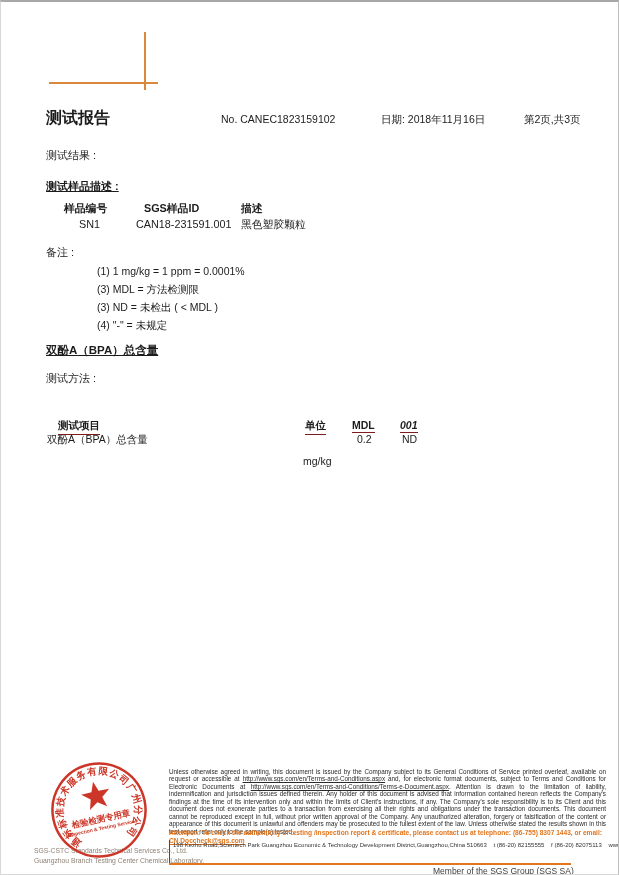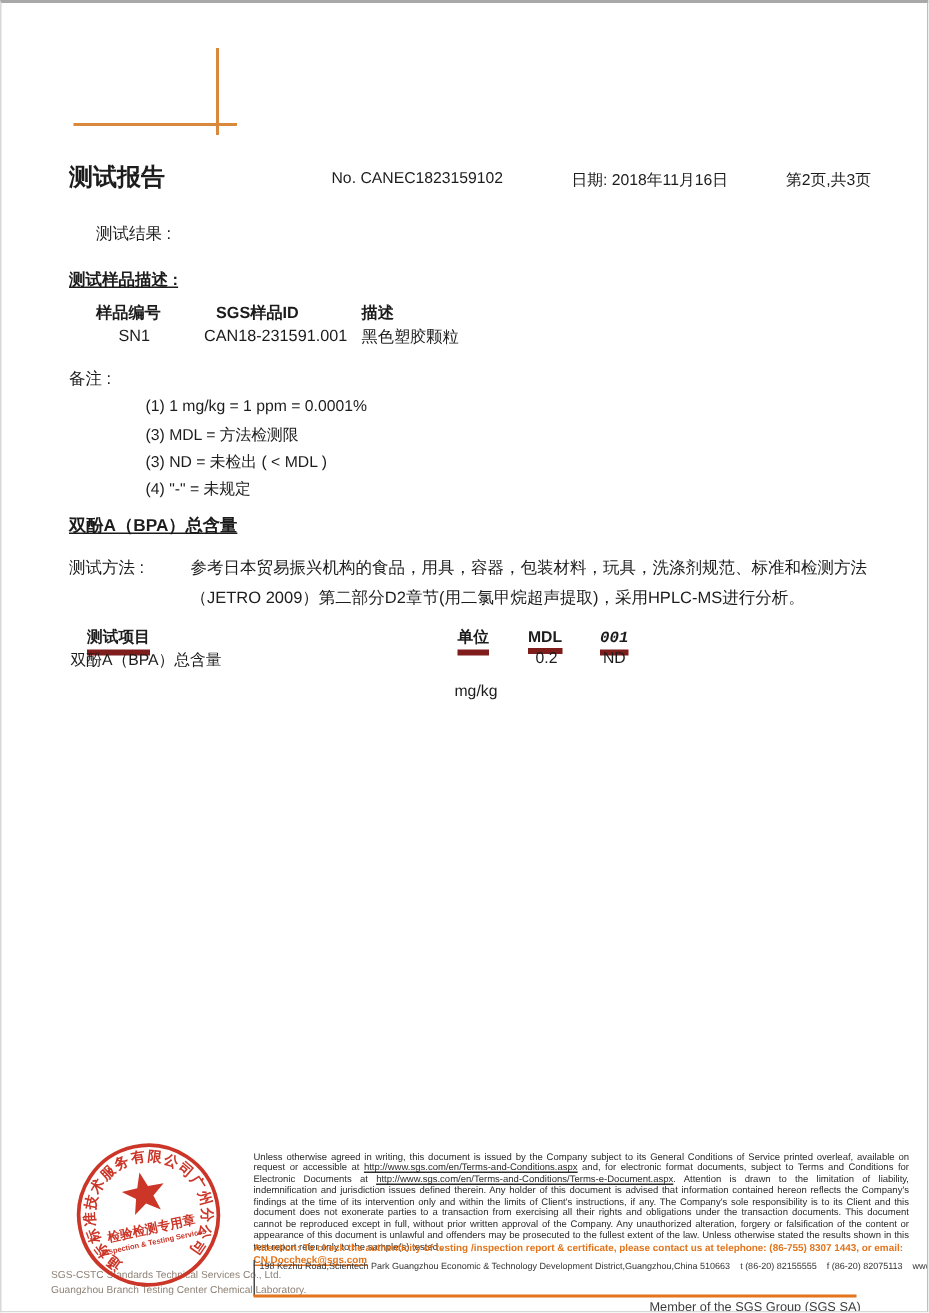--- a/index.html
+++ b/index.html
@@ -16,22 +16,22 @@
   .report-title{font-size:16px;font-weight:bold;}
   .meta{font-size:10.5px;}
   .label{font-size:11px;}
   .label-u{font-size:11px;text-decoration:underline;}
   .bold{font-weight:bold;}
   .th{font-size:10.8px;font-weight:bold;}
   .td{font-size:10.8px;}
   .note{font-size:10.5px;}
   .heading-u{font-size:11.5px;font-weight:bold;text-decoration:underline;}
   .method-text{font-size:11px;line-height:19.5px;width:452px;}
-  .rt-head{font-size:10.5px;font-weight:bold;border-bottom:4px solid #7f1d1d;padding-bottom:1px;display:inline-block;}
-  .rt-head-i{font-style:italic;font-family:Liberation Mono, monospace;}
+  .rt-head{font-size:10.5px;font-weight:bold;border-bottom:1px solid #7f1d1d;padding-bottom:1px;display:inline-block;}
+  .rt-head-i{font-style:italic;}
   .rt-cell{font-size:10.5px;}
   .company-line{font-size:6.8px;color:#8f8377;white-space:nowrap;}
   .legal{font-size:6.35px;line-height:1.18;text-align:justify;color:#2b2b2b;width:437px;}
   .legal .lnk{text-decoration:underline;}
   .attn{font-size:6.6px;line-height:1.25;font-weight:bold;color:#e2751d;width:437px;margin-top:2px;}
   .attn .lnk{text-decoration:underline;}
   .addr-en{font-size:6px;color:#333;white-space:pre;}
   .addr-cn{font-size:7.2px;color:#111;white-space:pre;font-weight:bold;}
   .member{font-size:8.5px;color:#3c3c3c;}
   .vline-dark{width:1px;background:#4a4a4a;}
@@ -44,40 +44,39 @@
 <div class="page">
 
   <div class="abs orange-hline" style="left:48px;top:80px;width:109px;"></div>
   <div class="abs orange-vline" style="left:143px;top:30px;height:58px;"></div>
 
   <div class="abs report-title" style="left:45px;top:106px;">测试报告</div>
   <div class="abs meta" style="left:220px;top:111px;">No. CANEC1823159102</div>
   <div class="abs meta" style="left:380px;top:111px;">日期: 2018年11月16日</div>
   <div class="abs meta" style="left:523px;top:111px;">第2页,共3页</div>
 
-  <div class="abs label" style="left:45px;top:146px;margin-left:18px;">测试结果 :</div>
+  <div class="abs label" style="left:45px;top:146px;">测试结果 :</div>
 
   <div class="abs label-u bold" style="left:45px;top:177px;">测试样品描述 :</div>
 
   <div class="abs th" style="left:63px;top:200px;">样品编号</div>
   <div class="abs th" style="left:143px;top:200px;">SGS样品ID</div>
   <div class="abs th" style="left:240px;top:200px;">描述</div>
   <div class="abs td" style="left:78px;top:216px;">SN1</div>
   <div class="abs td" style="left:135px;top:216px;">CAN18-231591.001</div>
   <div class="abs td" style="left:240px;top:216px;">黑色塑胶颗粒</div>
 
   <div class="abs label" style="left:45px;top:243px;">备注 :</div>
   <div class="abs note" style="left:96px;top:263px;">(1) 1 mg/kg = 1 ppm = 0.0001%</div>
   <div class="abs note" style="left:96px;top:281px;">(3) MDL = 方法检测限</div>
   <div class="abs note" style="left:96px;top:299px;">(3) ND = 未检出 ( &lt; MDL )</div>
   <div class="abs note" style="left:96px;top:317px;">(4) "-" = 未规定</div>
 
   <div class="abs heading-u" style="left:45px;top:341px;">双酚A（BPA）总含量</div>
   <div class="abs label" style="left:45px;top:369px;">测试方法 :</div>
-  <div class="abs method-text" style="left:126px;top:368px;">参考日本贸易振兴机构的食品，用具，容器，包装材料，玩具，洗涤剂规范、标准和检测方法（JETRO 2009）第二部分D2章节(用二氯甲烷超声提取)，采用HPLC-MS进行分析。</div>
 
   <div class="abs" style="left:57px;top:413px;"><span class="rt-head">测试项目</span></div>
   <div class="abs" style="left:304px;top:413px;"><span class="rt-head">单位</span></div>
   <div class="abs" style="left:351px;top:413px;"><span class="rt-head">MDL</span></div>
   <div class="abs" style="left:399px;top:413px;"><span class="rt-head rt-head-i">001</span></div>
 
   <div class="abs rt-cell" style="left:46px;top:431px;">双酚A（BPA）总含量</div>
   <div class="abs rt-cell" style="left:302px;top:431px;margin-top:22px;">mg/kg</div>
   <div class="abs rt-cell" style="left:356px;top:431px;">0.2</div>
   <div class="abs rt-cell" style="left:401px;top:431px;">ND</div>

